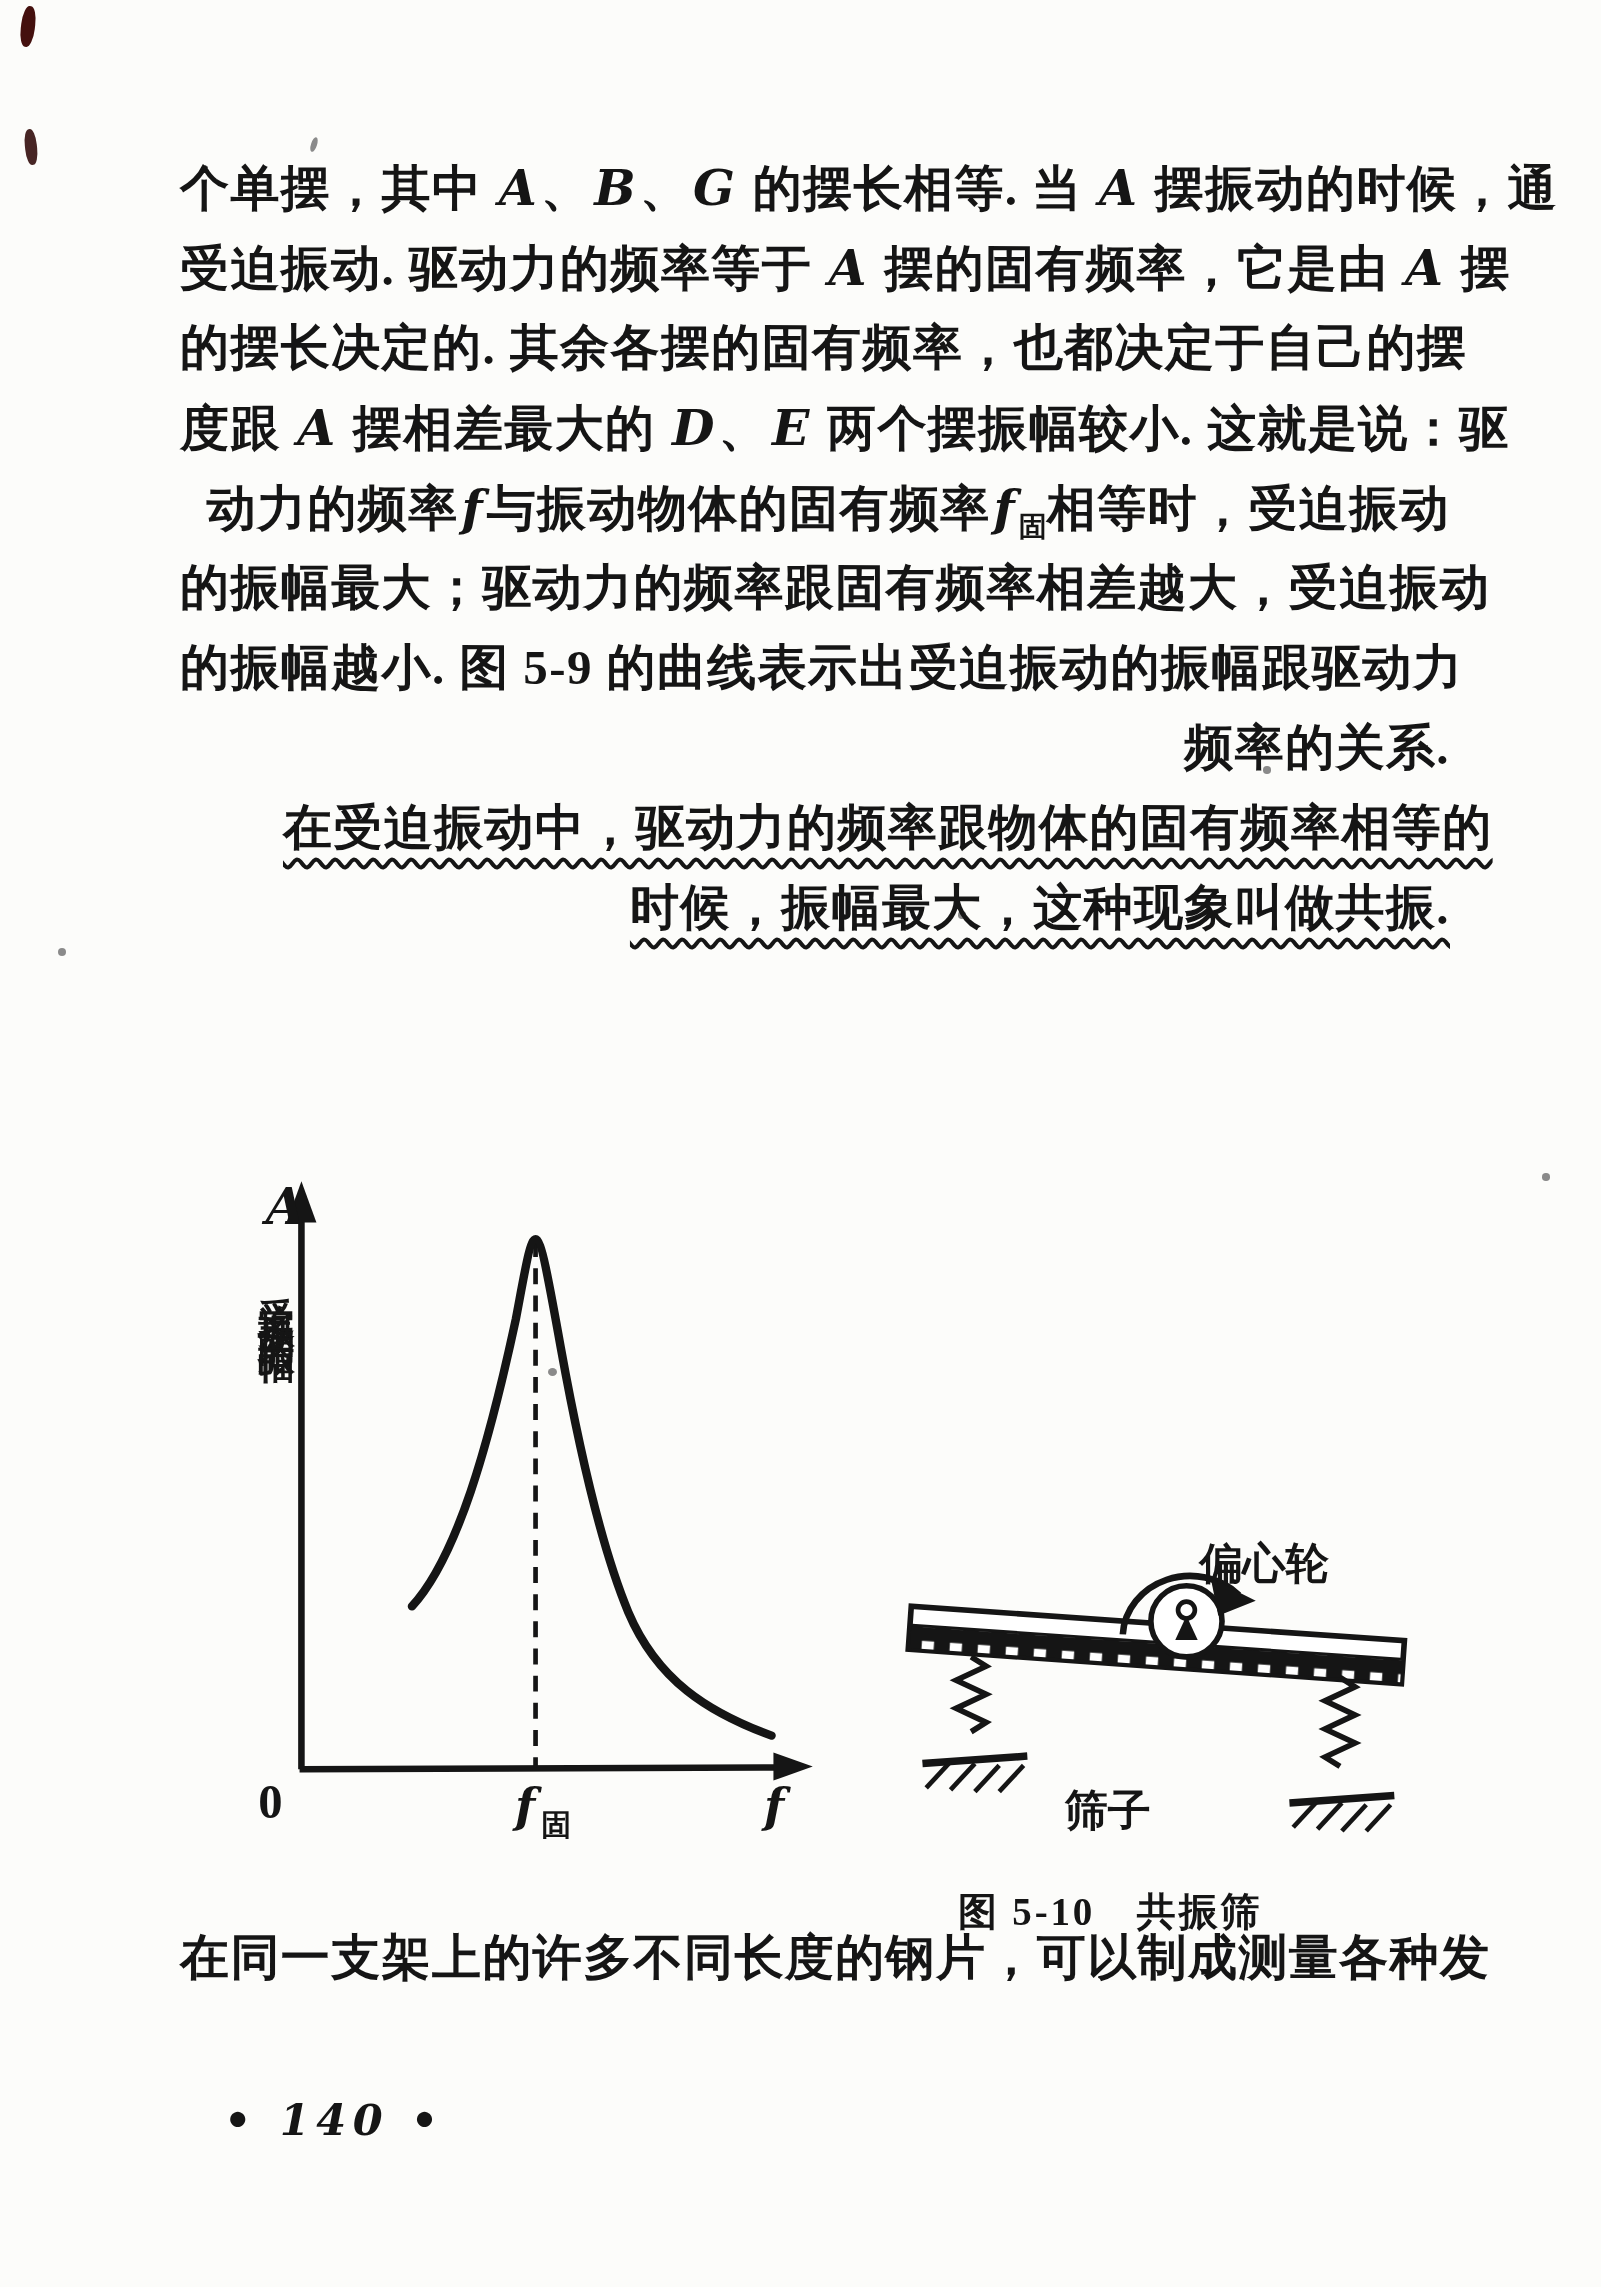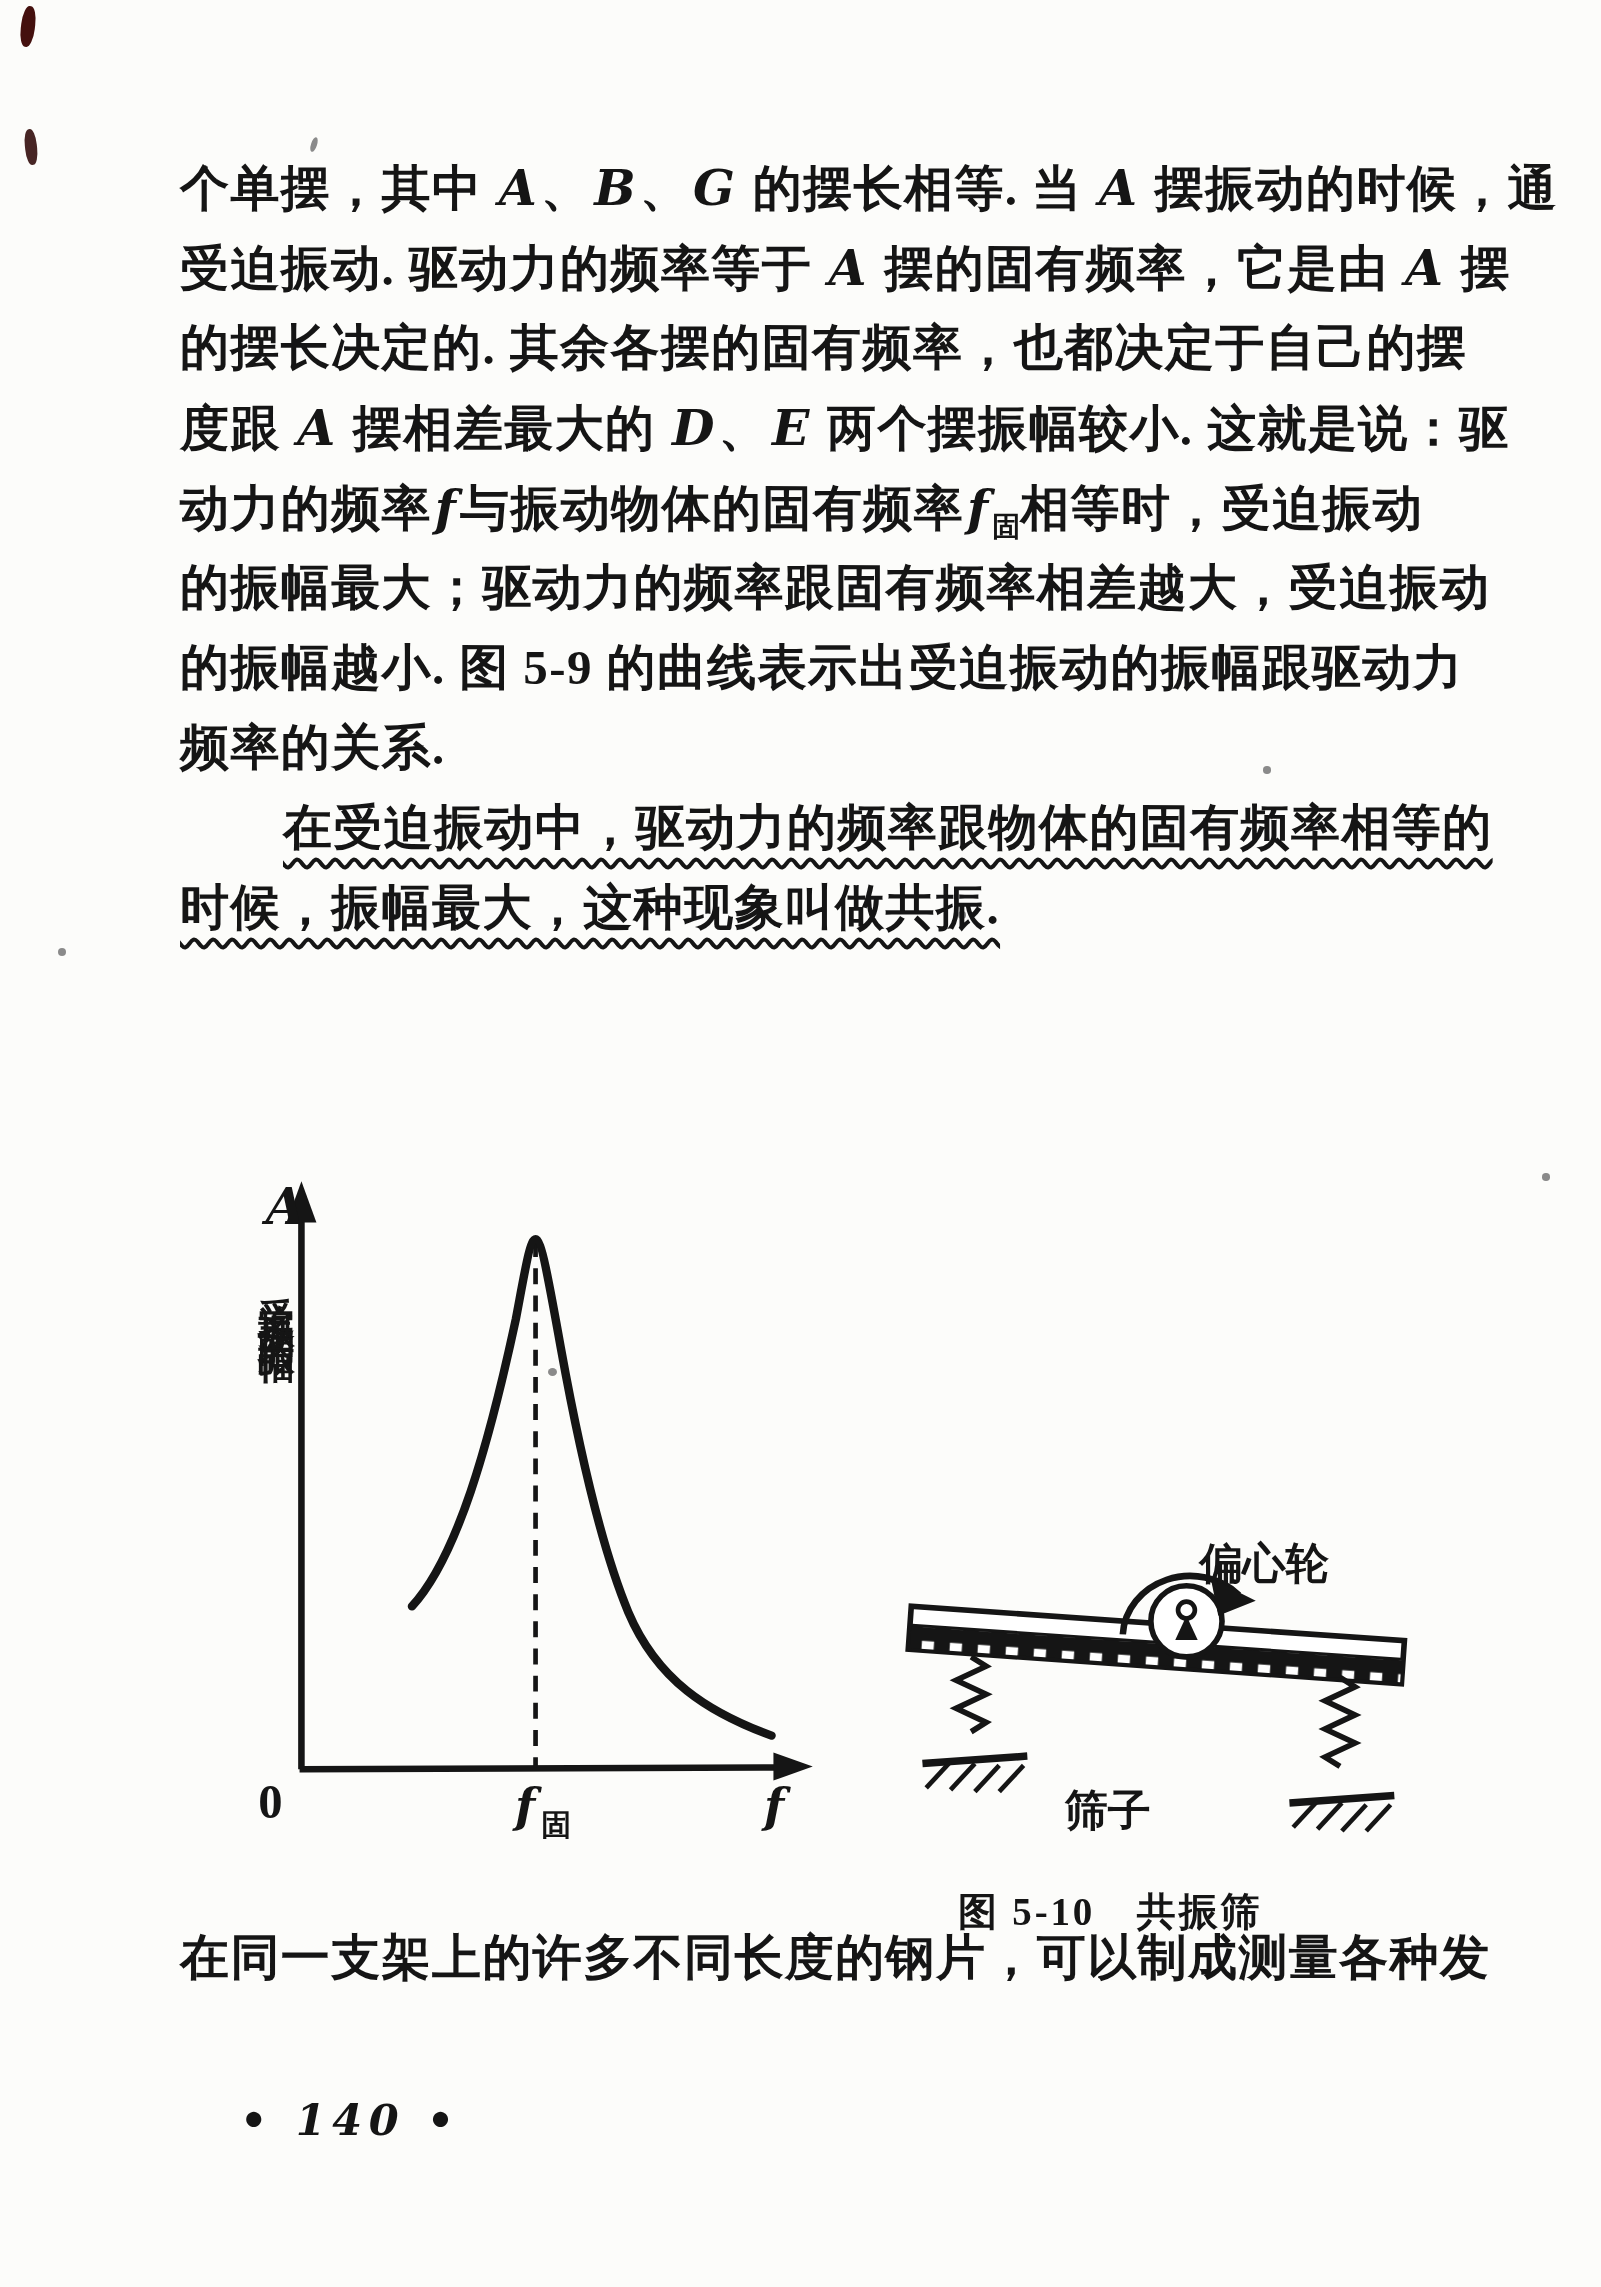--- a/index.html
+++ b/index.html
@@ -3,41 +3,41 @@
 <meta charset="utf-8">
 <style>
   html,body{margin:0;padding:0;background:#d9d9d9;}
   .page{
     position:relative;width:1601px;height:2288px;background:#fcfcfa;
     font-family:"Liberation Serif","DejaVu Serif",serif;color:#151515;overflow:hidden;
   }
   
   .textcol{position:absolute;left:180px;top:148px;width:1270px;}
   .line{height:80px;line-height:80px;font-size:49px;letter-spacing:1.4px;
-        font-weight:600;white-space:nowrap;}
+        font-weight:600;white-space:nowrap;text-align:right;}
   .mv{font-family:"DejaVu Serif",serif;font-style:italic;font-weight:600;padding:0 2.8px;}
   .subchar{font-size:28px;font-weight:700;vertical-align:-11.2px;letter-spacing:0;}
   .wavy{text-decoration-line:underline;text-decoration-style:wavy;
         text-decoration-color:#161616;text-decoration-thickness:3.7px;text-underline-offset:14px;}
   .indent{text-indent:103px;}
   
   .fig{position:absolute;}
   .fig svg text{fill:#151515;}
   .ytitle{position:absolute;left:251px;top:1267px;writing-mode:vertical-rl;
           font-size:37px;font-weight:700;letter-spacing:8.4px;}
   .caption{position:absolute;font-size:39px;font-weight:700;letter-spacing:2.8px;white-space:nowrap;}
   .cap59{left:358px;top:1894px;}
   .cap510{left:958px;top:1885px;}
   
   .para2{position:absolute;left:180px;top:1917px;width:1279px;}
   .para2 .line{height:82px;line-height:82px;}
   .p2head{font-weight:900;}
   .p2rest{margin-left:34px;}
   
-  .pagenum{position:absolute;left:240px;top:2095px;font-size:43px;font-weight:700;
+  .pagenum{position:absolute;left:224px;top:2095px;font-size:43px;font-weight:700;
            font-style:italic;font-family:"DejaVu Serif",serif;letter-spacing:6.6px;text-align:right;}
   
   .artifact{position:absolute;pointer-events:none;}
   .mark1{left:20.6px;top:5.6px;width:14px;height:41px;background:#44100e;border-radius:45%;transform:rotate(7deg);}
   .mark2{left:25px;top:129px;width:12px;height:36px;background:#330d0c;border-radius:45%;transform:rotate(-6deg);opacity:.9;}
   .speck{background:#5a5a5a;border-radius:50%;opacity:.7;}
 </style>
 </head>
 <body>
 

